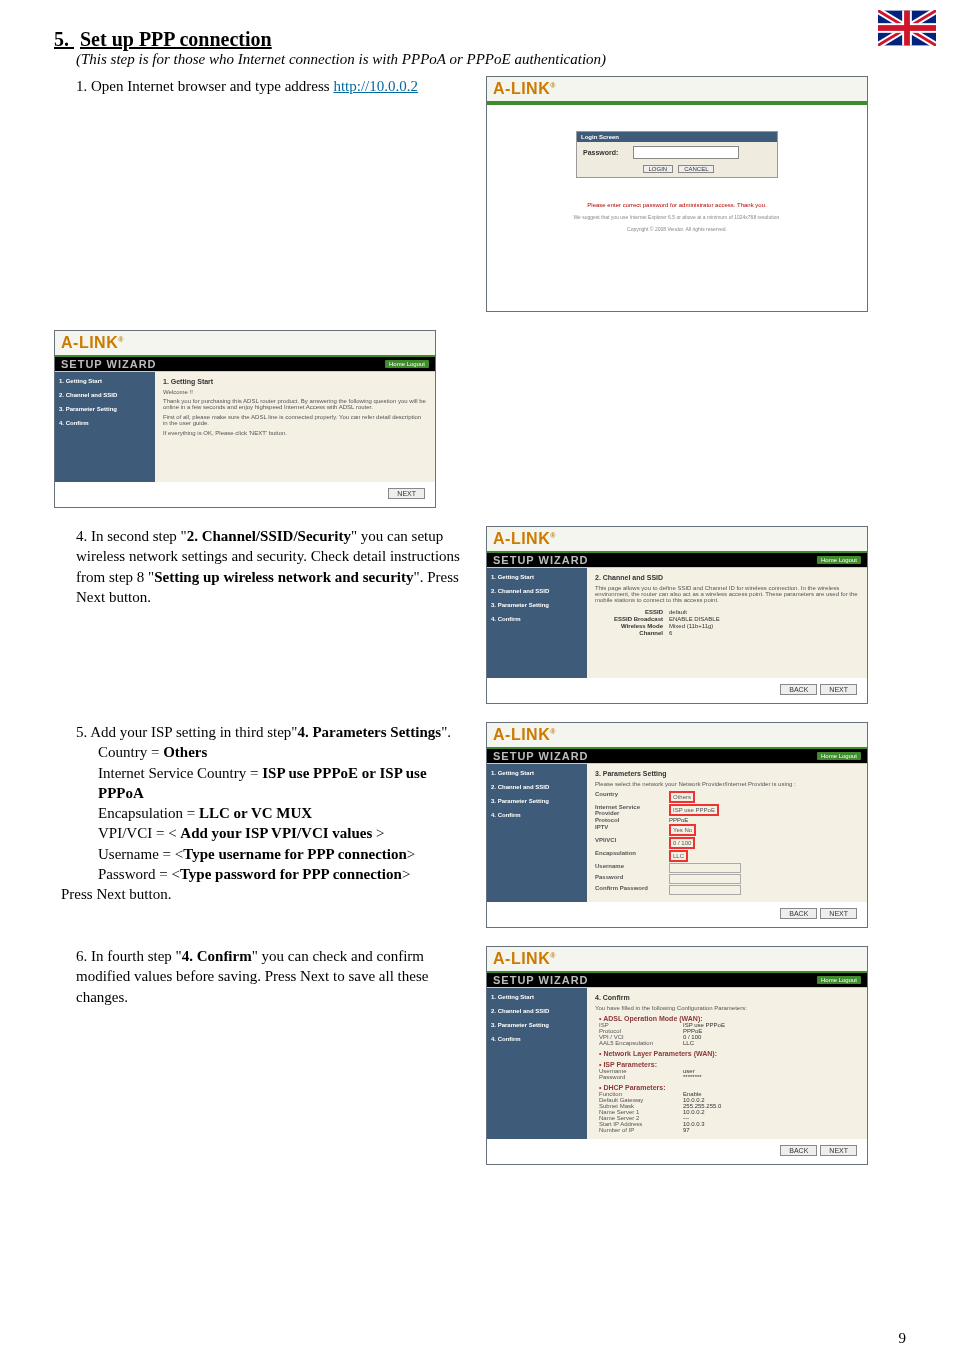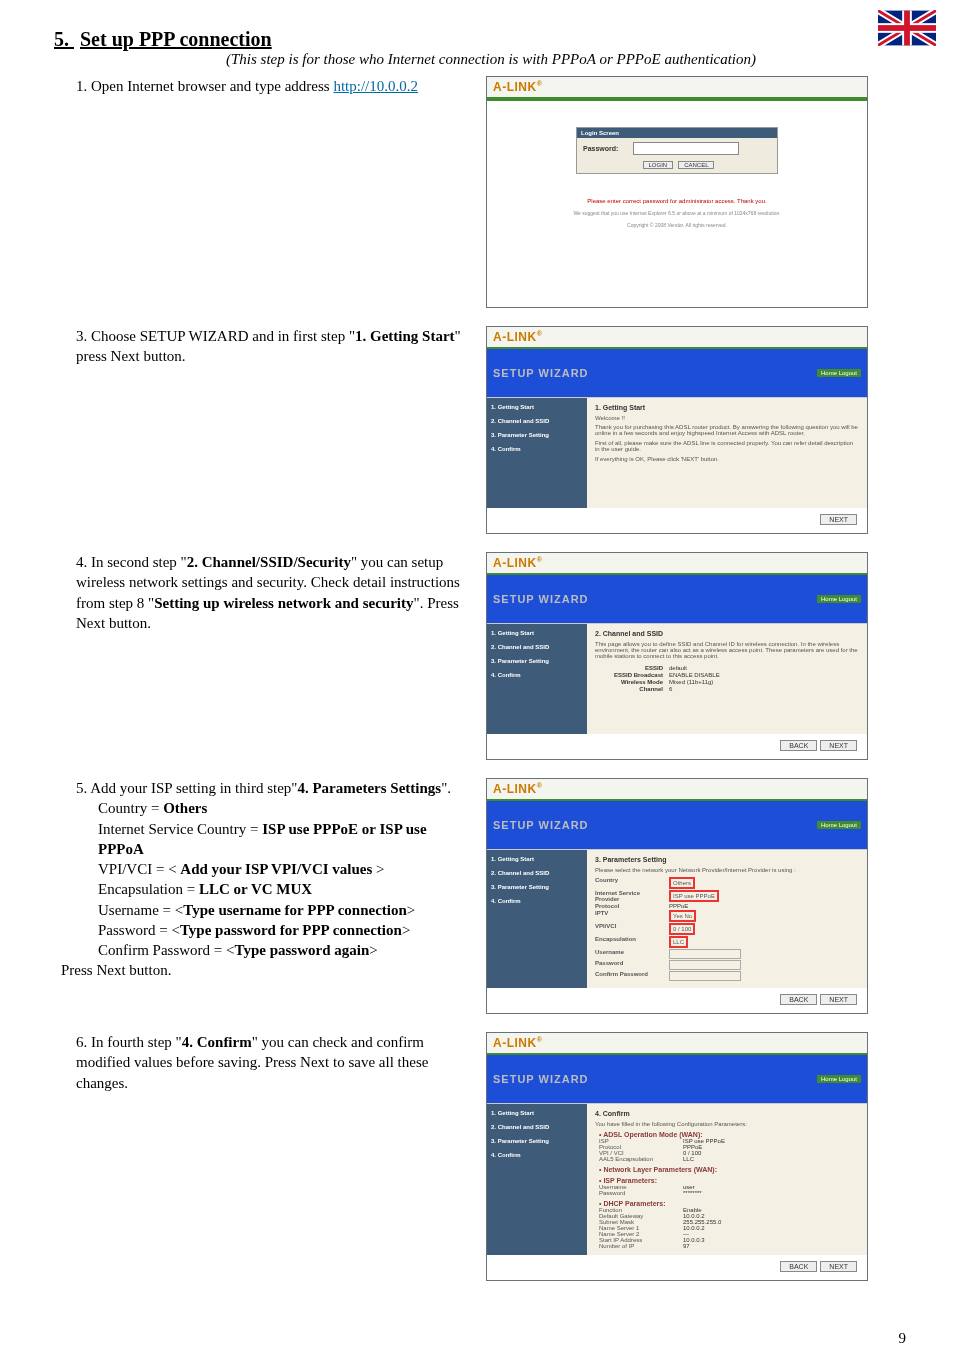--- a/index.html
+++ b/index.html
@@ -25,21 +25,20 @@
     font-size: 20px;
     font-weight: bold;
     text-decoration: underline;
     margin-bottom: 2px;
     text-align: right;
   }
   .subtitle {
     font-style: italic;
     margin-bottom: 8px;
     margin-left: 22px;
-    text-align: center;
   }
   .row {
     display: flex;
     align-items: flex-start;
     margin-bottom: 18px;
   }
   .textcol {
     flex: 0 0 420px;
     padding-right: 12px;
     line-height: 1.35;
@@ -54,30 +53,30 @@
     max-width: 380px;
     border: 1px solid #69727a;
     background: #fff;
     font-family: Arial, Helvetica, sans-serif;
     font-size: 7px;
     color: #333;
   }
   .shot .topbar {
     background: #f5f5f0;
     padding: 3px 6px;
-    font-size: 12px;
+    font-size: 16px;
     font-weight: bold;
     color: #cc7a00;
     border-bottom: 2px solid #418b2f;
     letter-spacing: 0.5px;
   }
   .shot .topbar::after { content:"®"; font-size:7px; vertical-align: super; color:#cc7a00;}
   .shot .wizbanner {
     display:flex; justify-content:space-between; align-items:center;
-    padding:18px 6px; background:#1d4ed8; border-bottom:1px solid #ccc;
+    padding:1px 6px; background:#000000; border-bottom:1px solid #ccc;
   }
   .shot .wizlabel { color:#bdbdbd; font-size:11px; letter-spacing:1px; font-weight:bold;}
   .shot .homebtns { background:#418b2f; color:#fff; font-size:6px; padding:1px 4px; border-radius:1px;}
   .shot .body {
     display:flex;
     min-height: 110px;
   }
   .shot .sidebar {
     flex: 0 0 92px;
     background:#3e5b79;
@@ -183,26 +182,20 @@
         </div>
       </div>
       <div class="loginfoot">Please enter correct password for administrator access. Thank you.</div>
       <div class="loginfoot2">We suggest that you use Internet Explorer 6.5 or above at a minimum of 1024x768 resolution.</div>
       <div class="loginfoot2">Copyright © 2008 Vendor. All rights reserved.</div>
     </div>
   </div>
 </div>
 
 <div class="row">
-  <div class="textcol">
-    <div class="indent">
-      <span>3.</span>
-      <span>Choose SETUP WIZARD and in first step "</span><span class="bold">1. Getting Start</span><span>" press Next button.</span>
-    </div>
-  </div>
   <div class="shot">
     <div class="topbar">A-LINK</div>
     <div class="wizbanner">
         <span class="wizlabel">SETUP WIZARD</span>
         <span class="homebtns">Home   Logout</span>
       </div>
     <div class="body">
       <div class="sidebar">
         <div>1. Getting Start</div>
         <div>2. Channel and SSID</div>
@@ -268,25 +261,24 @@
 
 <div class="row">
   <div class="textcol">
     <div class="indent">
       <span>5.</span>
       <span>Add your ISP setting in third step"</span><span class="bold">4. Parameters Settings</span><span>".</span>
     </div>
     <div id="step5-lines" class="indent" style="margin-left:44px;">
         <div><span>Country = </span><span class="bold">Others</span></div>
         <div><span>Internet Service Country = </span><span class="bold">ISP use PPPoE or ISP use PPPoA</span></div>
+        <div><span>Encapsulation = </span><span class="bold">LLC or VC MUX</span></div>
         <div><span>VPI/VCI = &lt; </span><span class="bold">Add your ISP VPI/VCI values</span><span> &gt;</span></div>
-        <div><span>Encapsulation = </span><span class="bold">LLC or VC MUX</span></div>
         <div><span>Username = &lt;</span><span class="bold">Type username for PPP connection</span><span>&gt;</span></div>
         <div><span>Password = &lt;</span><span class="bold">Type password for PPP connection</span><span>&gt;</span></div>
-        <div><span>Confirm Password = &lt;</span><span class="bold">Type password again</span><span>&gt;</span></div>
       </div>
     <div style="margin-left:7px;">Press Next button.</div>
   </div>
   <div class="shot">
     <div class="topbar">A-LINK</div>
     <div class="wizbanner">
         <span class="wizlabel">SETUP WIZARD</span>
         <span class="homebtns">Home   Logout</span>
       </div>
     <div class="body">

